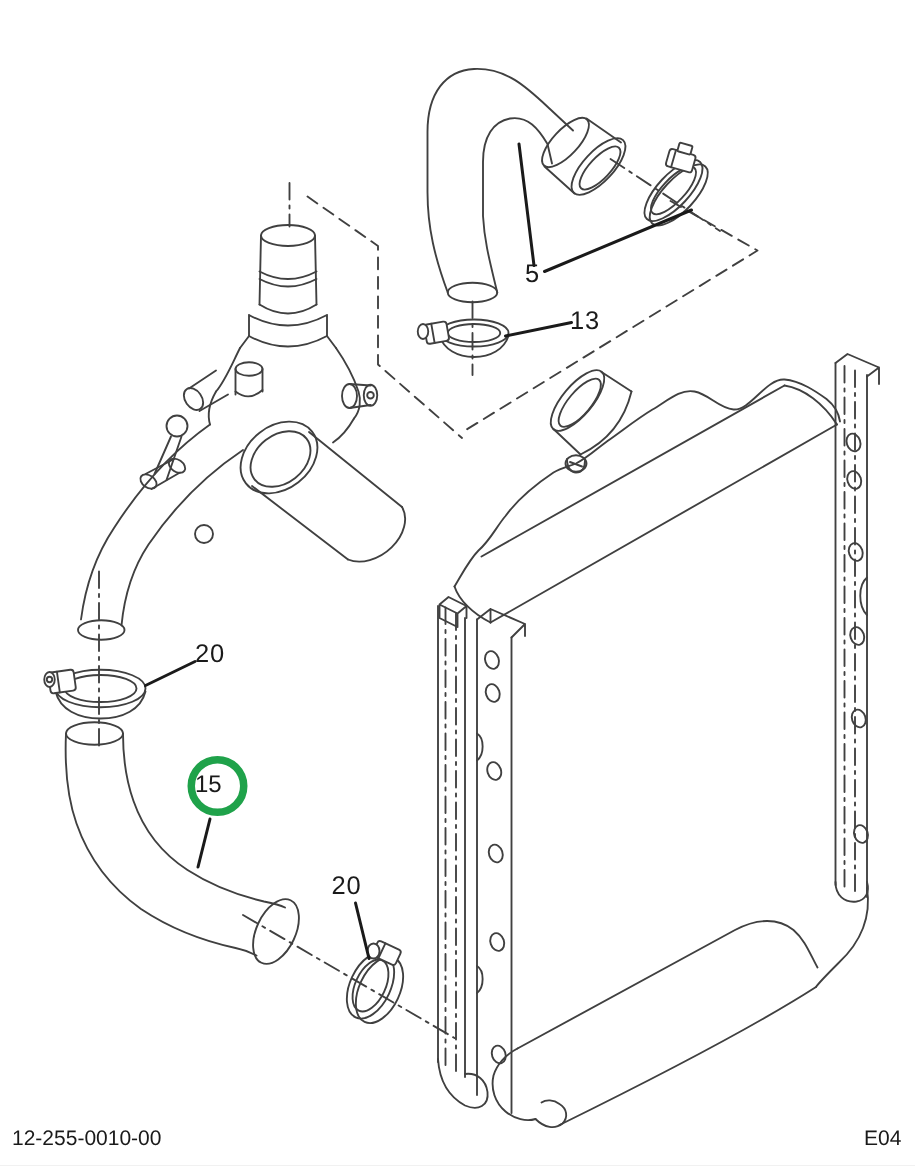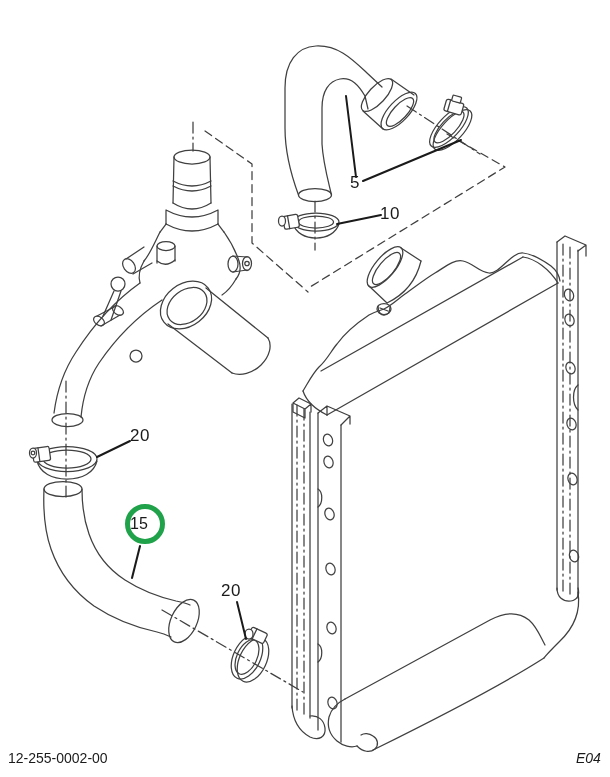--- a/index.html
+++ b/index.html
@@ -199,26 +199,26 @@
       <path class="leader" d="M363,181 L461,140"></path>
       <path class="leader" d="M381,215 L337,224"></path>
       <path class="leader" d="M97,457 L130,441"></path>
       <path class="leader" d="M140,546 L132,578"></path>
       <path class="leader" d="M237,602 L246,639"></path>
     </g>
   </svg>
 
   <span class="callout" style="left:350px;top:174px;">5</span>
 
-  <span class="callout" style="left:380px;top:205px;">10</span>
+  <span class="callout" style="left:380px;top:205px;">13</span>
 
   <span class="callout" style="left:130px;top:427px;">20</span>
 
   <div id="highlight-circle" style="border-color: rgb(31, 162, 74);">
     <span>15</span>
   </div>
 
   <span class="callout" style="left:221px;top:582px;">20</span>
 
-  <span class="footer-text" style="left:8px;top:751px;">12-255-0002-00</span>
-
-  <span class="footer-text" style="left:576px;top:751px;font-style:italic;">E04</span>
+  <span class="footer-text" style="left:8px;top:751px;">12-255-0010-00</span>
+
+  <span class="footer-text" style="left:576px;top:751px;">E04</span>
 </div>
 
 </body></html>

